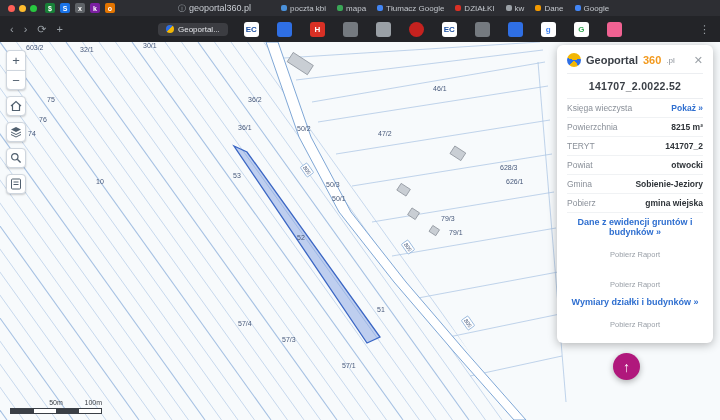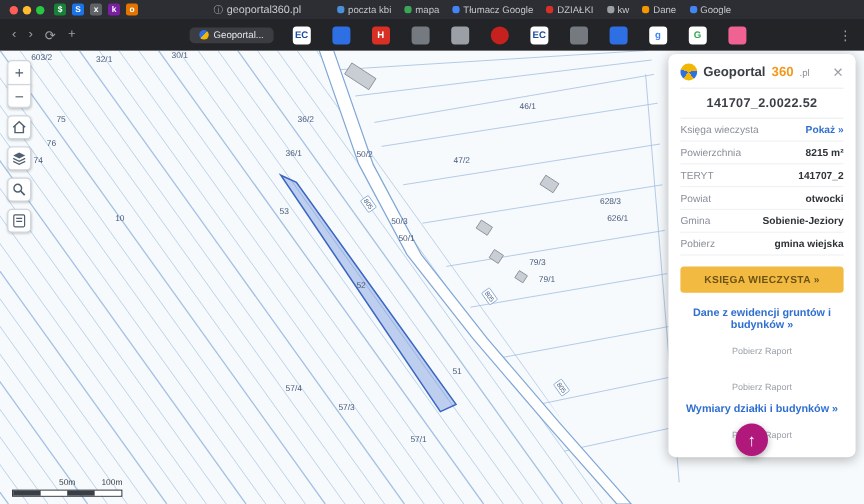--- a/index.html
+++ b/index.html
@@ -344,21 +344,20 @@
     </div>
     <div class="frow">
       <span class="flabel">Gmina</span>
       <span class="fvalue">Sobienie-Jeziory</span>
     </div>
     <div class="frow">
       <span class="flabel">Pobierz</span>
       <span class="fvalue">gmina wiejska</span>
     </div>
 
-    <button class="kw-btn">KSIĘGA WIECZYSTA »</button>
 
     <div class="plink">
       <div class="plink-title">Dane z ewidencji gruntów i budynków »</div>
       <div class="plink-sub">Pobierz Raport</div>
     </div>
     <div class="plink">
       <div class="plink-sub">Pobierz Raport</div>
     </div>
     <div class="plink">
       <div class="plink-title">Wymiary działki i budynków »</div>

